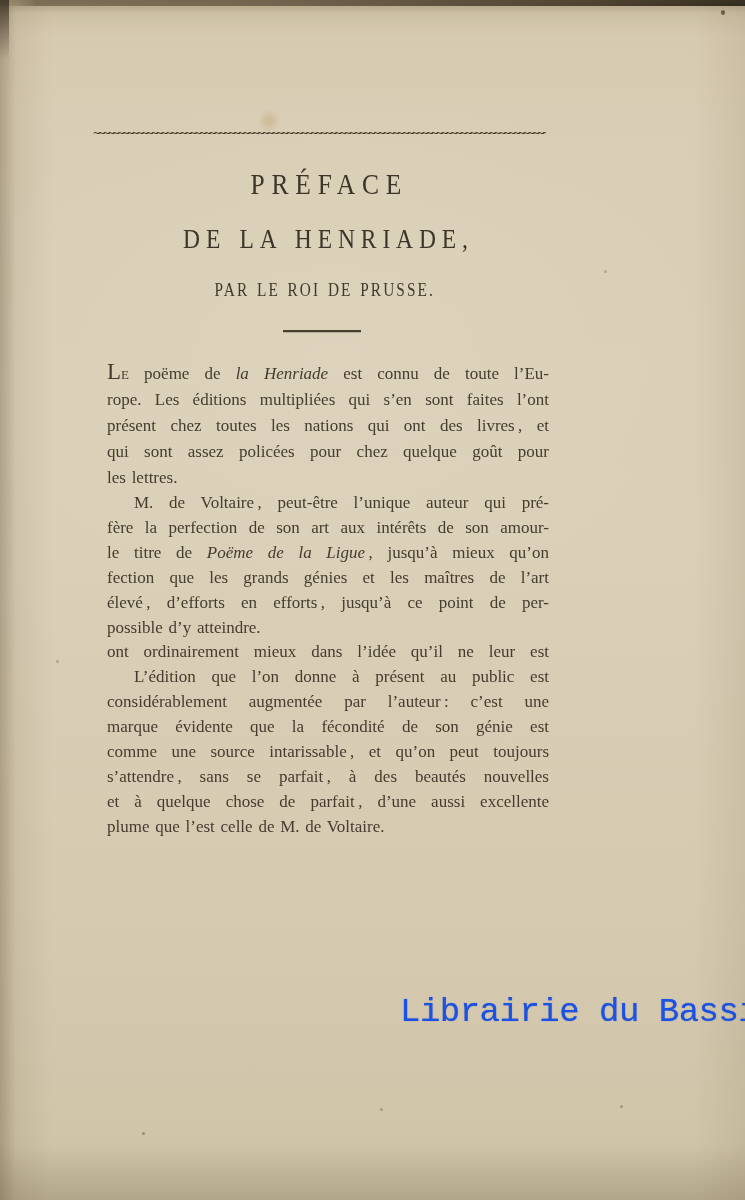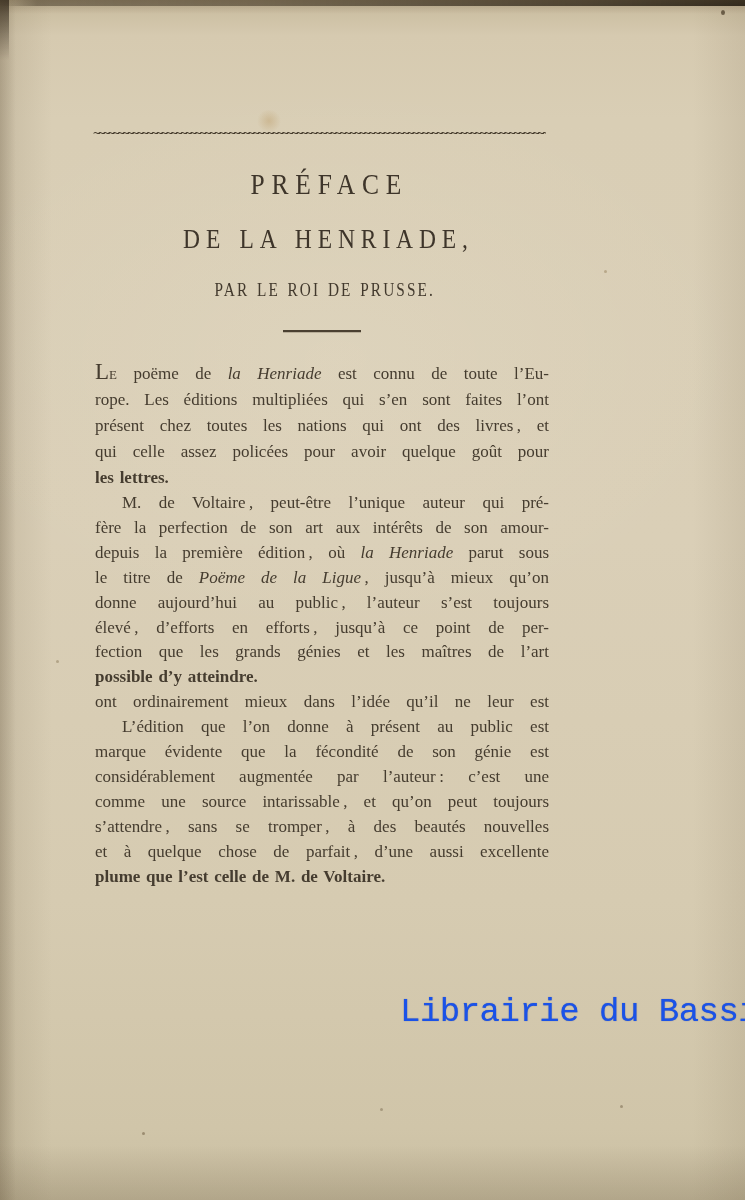--- a/index.html
+++ b/index.html
@@ -41,22 +41,22 @@
   .t2{position:absolute;left:95px;top:223px;width:454px;text-align:center;
     font-size:28px;letter-spacing:7px;word-spacing:2px;padding-left:7px;color:#3e352a;
     transform:scaleX(0.84);transform-origin:center;}
   .t3{position:absolute;left:95px;top:280px;width:454px;text-align:center;
     font-size:18px;letter-spacing:2.5px;word-spacing:2px;padding-left:3px;color:#42392d;
     transform:scaleX(0.85);transform-origin:center;}
   .rule-short{position:absolute;left:283px;top:330px;width:78px;height:2px;background:#4a4031;
     box-shadow:0 1px 0 rgba(74,64,49,0.25);}
   .bodytext{position:absolute;left:95px;top:361px;width:454px;
     font-size:17px;color:#453c2f;word-spacing:1.5px;}
-  .bl{line-height:24.9px;text-align:justify;text-align-last:justify;-moz-text-align-last:justify;}
-  .bl.last{text-align-last:left;font-weight:bold;-moz-text-align-last:left;}
+  .bl{line-height:24.9px;text-align:justify;text-align-last:justify;margin-left:12px;-moz-text-align-last:justify;}
+  .bl.last{text-align-last:left;-moz-text-align-last:left;}
   .p1 .bl{line-height:26px;}
   .bl.ind{text-indent:27px;}
   .it{font-style:italic;}
   .dropcap{font-size:23px;line-height:0;}
   .smallcap{font-size:13px;line-height:0;}
   .watermark{position:absolute;left:352px;top:993px;
     font-family:Liberation Mono, monospace;
     font-size:34px;letter-spacing:-0.5px;color:#1a52e8;
     text-shadow:0 0 1px rgba(12,40,140,0.55);white-space:nowrap;margin-left:48px;}
 </style>
@@ -77,39 +77,37 @@
     <div class="rule-wavy" id="wavyRule">~~~~~~~~~~~~~~~~~~~~~~~~~~~~~~~~~~~~~~~~~~~~~~~~~~~~~~~~~~~~~~~~~~~~~~~~~~~~~~~~~~~~~~~~~~~~~~~~~~~~~~~~~~~~~~~~~~~~~~~~~~~~~~~~~~~~~~~~~~~~~~~~~~~~~~~~~~~~~~~~</div>
     <div class="t1">PRÉFACE</div>
     <div class="t2">DE LA HENRIADE,</div>
     <div class="t3">PAR LE ROI DE PRUSSE.</div>
     <div class="rule-short"></div>
     <div class="bodytext" id="bodyText">
         <div class="p1">
           <div class="bl"><span class="dropcap">L</span><span class="smallcap">E</span><span> poëme de </span><span class="it">la Henriade</span><span> est connu de toute l’Eu-</span></div>
           <div class="bl"><span>rope. Les éditions multipliées qui s’en sont faites l’ont</span></div>
           <div class="bl"><span>présent chez toutes les nations qui ont des livres , et</span></div>
-          <div class="bl"><span>qui celle assez policées pour avoir quelque goût pour</span></div>
+          <div class="bl"><span>qui sont assez policées pour chez quelque goût pour</span></div>
           <div class="bl last"><span>les lettres.</span></div>
         </div>
         <div class="p2">
           <div class="bl ind"><span>M. de Voltaire , peut-être l’unique auteur qui pré-</span></div>
           <div class="bl"><span>fère la perfection de son art aux intérêts de son amour-</span></div>
-          <div class="bl"><span>depuis la première édition , où </span><span class="it">la Henriade</span><span> parut sous</span></div>
           <div class="bl"><span>le titre de </span><span class="it">Poëme de la Ligue</span><span> , jusqu’à mieux qu’on</span></div>
-          <div class="bl"><span>donne aujourd’hui au public , l’auteur s’est toujours</span></div>
+          <div class="bl"><span>fection que les grands génies et les maîtres de l’art</span></div>
           <div class="bl"><span>élevé , d’efforts en efforts , jusqu’à ce point de per-</span></div>
-          <div class="bl"><span>fection que les grands génies et les maîtres de l’art</span></div>
           <div class="bl last"><span>possible d’y atteindre.</span></div>
           <div class="bl"><span>ont ordinairement mieux dans l’idée qu’il ne leur est</span></div>
         </div>
         <div class="p3">
           <div class="bl ind"><span>L’édition que l’on donne à présent au public est</span></div>
+          <div class="bl"><span>considérablement augmentée par l’auteur : c’est une</span></div>
           <div class="bl"><span>marque évidente que la fécondité de son génie est</span></div>
-          <div class="bl"><span>considérablement augmentée par l’auteur : c’est une</span></div>
           <div class="bl"><span>comme une source intarissable , et qu’on peut toujours</span></div>
-          <div class="bl"><span>s’attendre , sans se tromper , à des beautés nouvelles</span></div>
+          <div class="bl"><span>s’attendre , sans se parfait , à des beautés nouvelles</span></div>
           <div class="bl"><span>et à quelque chose de parfait , d’une aussi excellente</span></div>
           <div class="bl last"><span>plume que l’est celle de M. de Voltaire.</span></div>
         </div>
       </div>
     <div class="watermark">Librairie du Bassin</div>
   </div>
 </div>
 
 </body></html>

